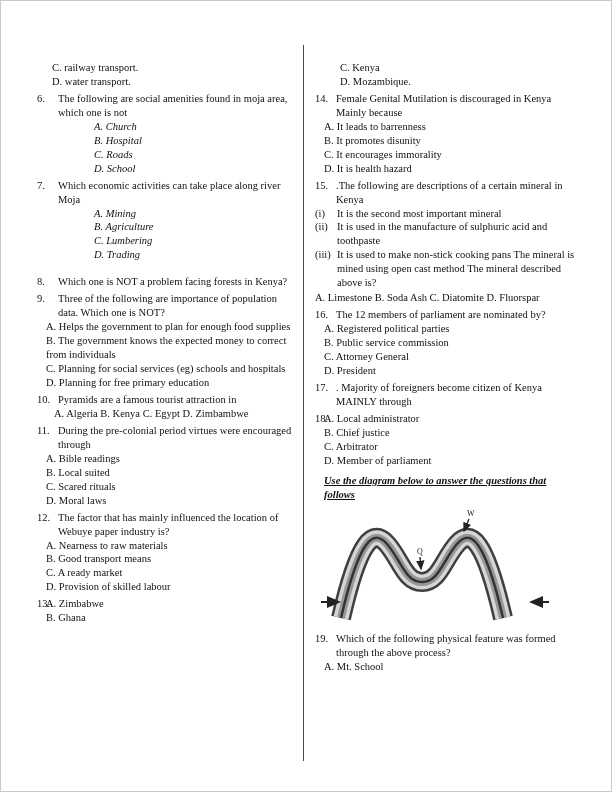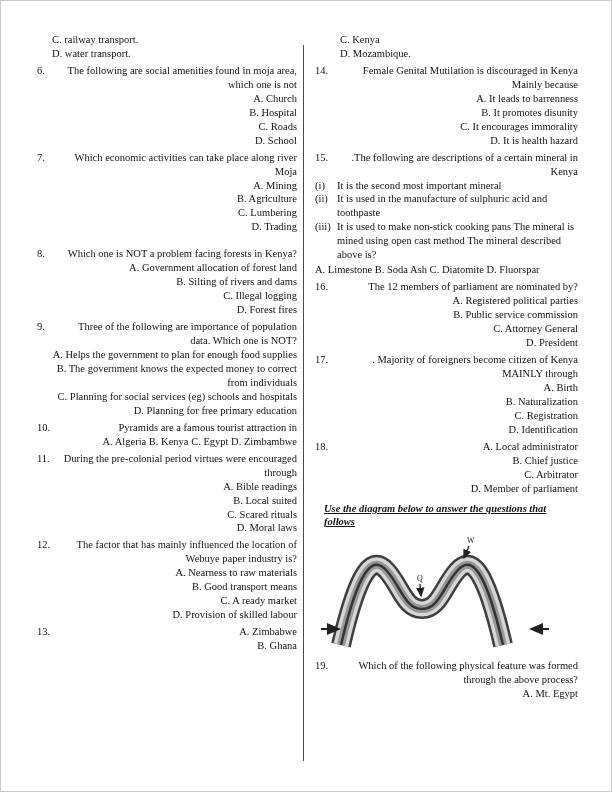--- a/index.html
+++ b/index.html
@@ -18,31 +18,31 @@
     font-size: 10.5px;
     line-height: 1.33;
     color: #111111;
   }
   .divider {
     position: absolute;
     left: 302px; top: 44px;
     width: 1px; height: 716px;
     background: #4a4a4a;
   }
-  .col { position: absolute; top: 32px; }
+  .col { position: absolute; top: 60px; }
   .left-col  { left: 36px;  width: 260px; }
   .right-col { left: 314px; width: 263px; }
 
   .pre-opt   { padding-left: 15px; }
   .pre-opt-r { padding-left: 25px; }
 
   .q { display: flex; margin-top: 3px; }
   .q-num { flex: 0 0 21px; }
-  .q-body { flex: 1; min-width: 0; text-align: right; }
-  .opts.deep    { margin-left: 36px; }
+  .q-body { flex: 1; min-width: 0; }
+  .opts.deep    { margin-left: 36px; font-style: italic; }
   .opts.shallow { margin-left: -12px; }
   .opts.single  { margin-left: -4px; }
   .mt-lg { margin-top: 13px; }
 
   .ritem { display: flex; }
   .ritem-label { flex: 0 0 22px; }
   .ritem-text  { flex: 1; min-width: 0; }
   .answer-line { margin-top: 1px; }
 
   .instruction {
@@ -87,26 +87,20 @@
           <div class="opt">C. Lumbering</div>
           <div class="opt">D. Trading</div>
         </div>
       </div>
     </div>
 
     <div class="q mt-lg">
       <span class="q-num">8.</span>
       <div class="q-body">
         <div class="q-text">Which one is NOT a problem facing forests in Kenya?</div>
-        <div class="opts shallow">
-          <div class="opt">A. Government allocation of forest land</div>
-          <div class="opt">B. Silting of rivers and dams</div>
-          <div class="opt">C. Illegal logging</div>
-          <div class="opt">D. Forest fires</div>
-        </div>
       </div>
     </div>
 
     <div class="q">
       <span class="q-num">9.</span>
       <div class="q-body">
         <div class="q-text">Three of the following are importance of population data. Which one is NOT?</div>
         <div class="opts shallow">
           <div class="opt">A. Helps the government to plan for enough food supplies</div>
           <div class="opt">B. The government knows the expected money to correct from individuals</div>
@@ -210,26 +204,20 @@
           <div class="opt">C. Attorney General</div>
           <div class="opt">D. President</div>
         </div>
       </div>
     </div>
 
     <div class="q">
       <span class="q-num">17.</span>
       <div class="q-body">
         <div class="q-text">. Majority of foreigners become citizen of Kenya MAINLY through</div>
-        <div class="opts shallow">
-          <div class="opt">A. Birth</div>
-          <div class="opt">B. Naturalization</div>
-          <div class="opt">C. Registration</div>
-          <div class="opt">D. Identification</div>
-        </div>
       </div>
     </div>
 
     <div class="q">
       <span class="q-num">18.</span>
       <div class="q-body">
         <div class="opts shallow">
           <div class="opt">A. Local administrator</div>
           <div class="opt">B. Chief justice</div>
           <div class="opt">C. Arbitrator</div>
@@ -264,18 +252,18 @@
         <text x="98" y="48" font-size="8" fill="#222">Q</text>
         <line x1="101" y1="51" x2="102" y2="63" stroke="#222" stroke-width="1.4" marker-end="url(#ah)"></line>
       </svg>
     </div>
 
     <div class="q">
       <span class="q-num">19.</span>
       <div class="q-body">
         <div class="q-text">Which of the following physical feature was formed through the above process?</div>
         <div class="opts shallow">
-          <div class="opt">A. Mt. Egypt</div>
+          <div class="opt">A. Mt. School</div>
         </div>
       </div>
     </div>
   </div>
 </div>
 
 </body></html>

